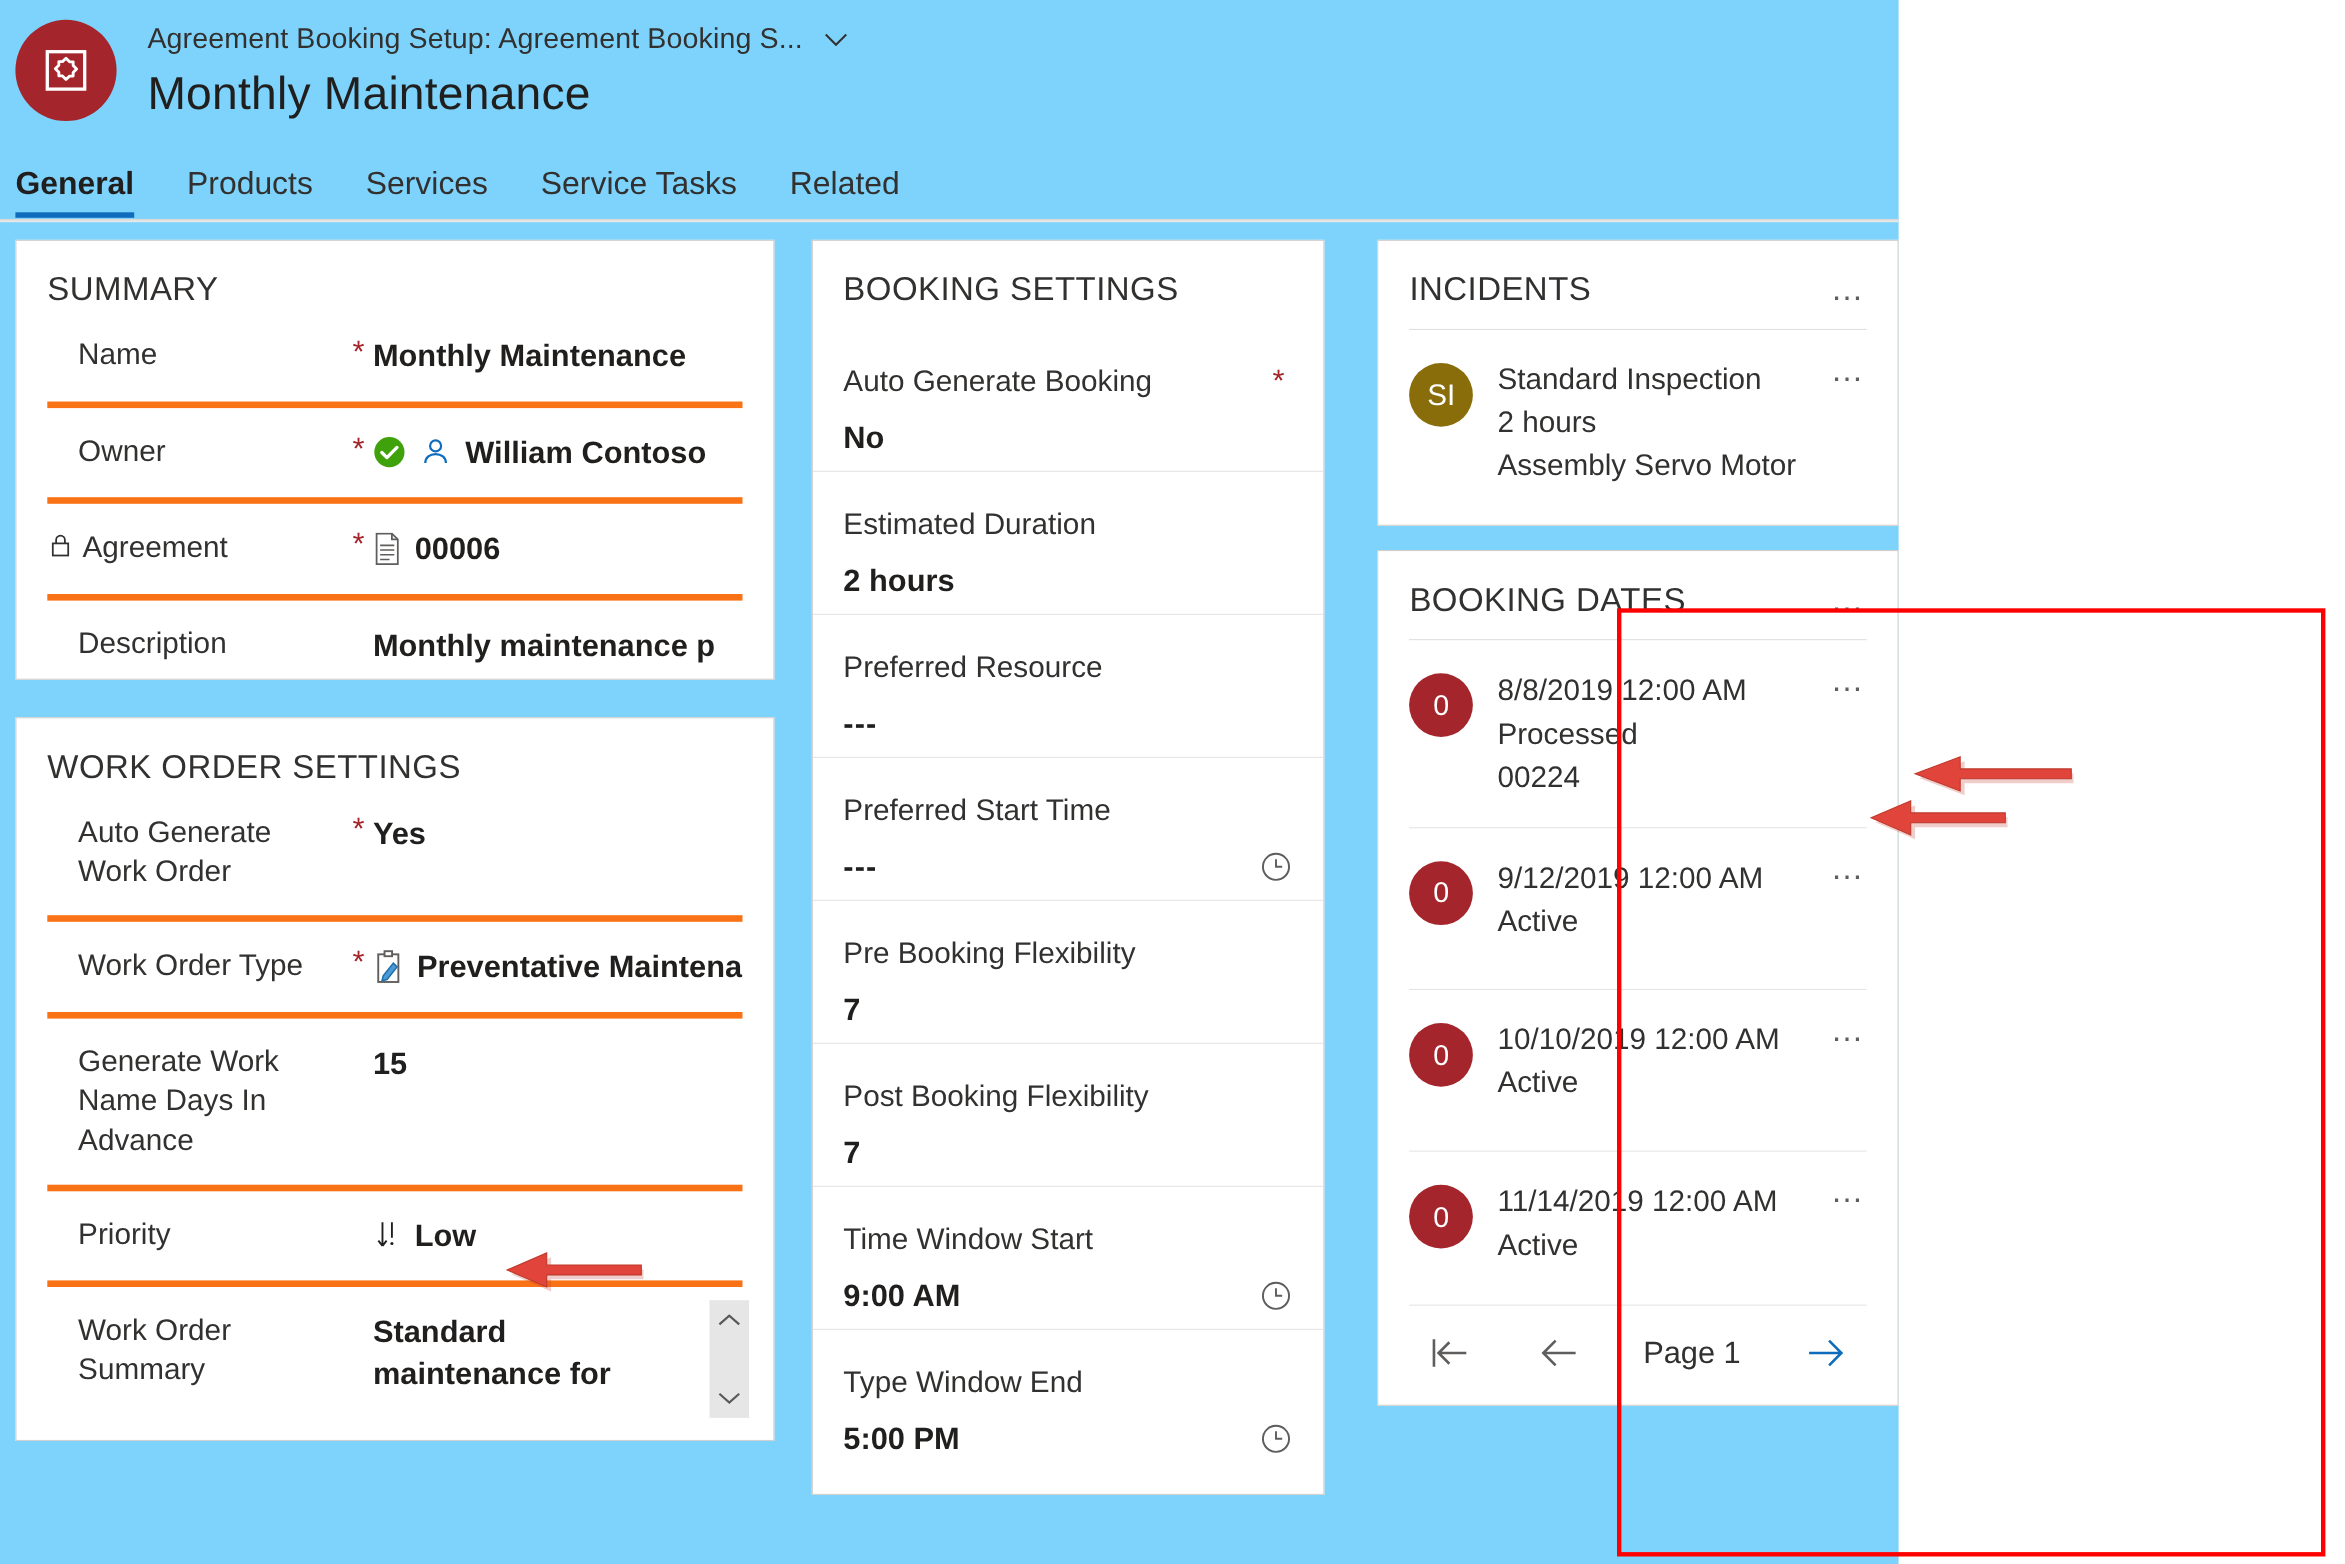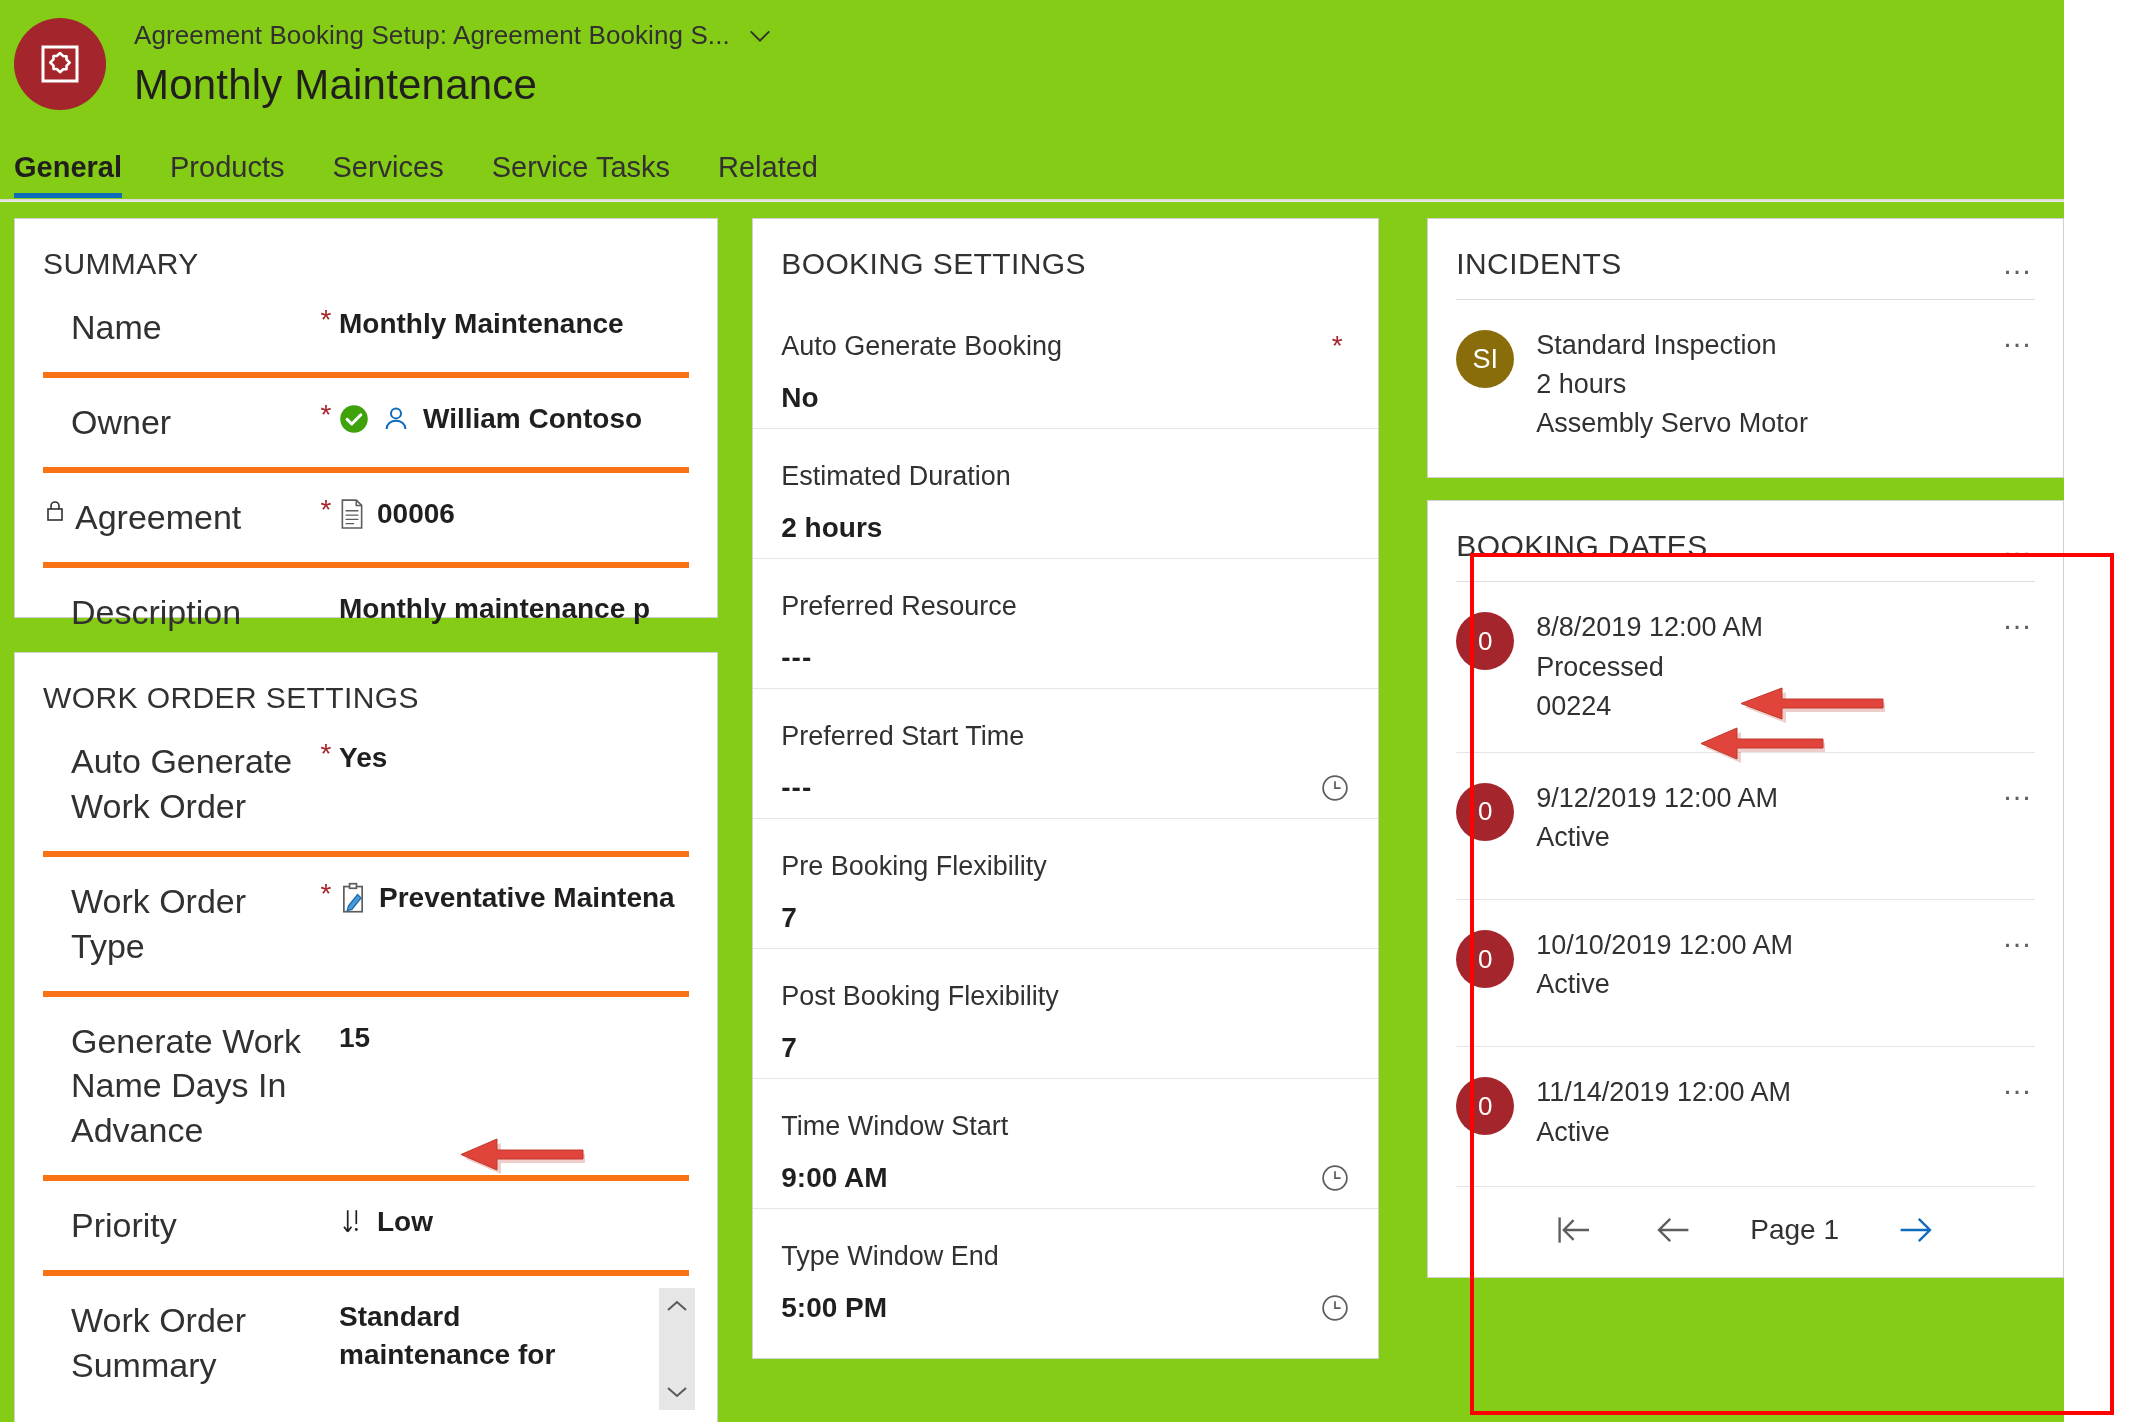--- a/index.html
+++ b/index.html
@@ -3,21 +3,21 @@
 <meta charset="utf-8">
 <style>
   * { box-sizing: border-box; }
   html, body {
     margin: 0; padding: 0;
     width: 2132px; height: 1422px;
     background: #ffffff;
     font-family: "Liberation Sans", sans-serif;
     overflow: hidden;
   }
-  .app { position: relative; width: 2064px; height: 1422px; background:#84cc16; }
+  .app { position: relative; width: 1726px; height: 1422px; background:#7dd3fc; }
 
   
   .header { display: flex; align-items: flex-start; padding: 14px 0 0 14px; height: 128px; }
   .avatar {
     width: 92px; height: 92px; border-radius: 50%;
     background: #a4262c;
     display: flex; align-items: center; justify-content: center;
     flex: 0 0 auto; margin-top: 4px;
   }
   .avatar svg { display:block; }
@@ -50,21 +50,21 @@
   .col-2 { width: 650px; margin-left: 34px; }
   .col-3 { width: 660px; margin-left: 48px; }
 
   .card { border: 1px solid #d2d0ce; background:#fff; padding: 0 0 8px 0; margin-bottom: 34px; position: relative; }
   .card-title { font-size: 30px; color: #323130; padding: 28px 0 18px 28px; letter-spacing: .4px; }
   .card-title.with-menu { display:flex; align-items:center; justify-content: space-between; padding-right: 28px; }
 
   
   .field { display: flex; align-items: flex-start; border-top: 6px solid #f97316; padding: 22px 0 22px 0; margin: 0 28px; position: relative; }
   .field.first { border-top: none; padding-top: 6px; }
-  .f-label { width: 270px; flex: 0 0 270px; font-size: 34px; color: #323130; line-height: 1.32; display:flex; align-items:flex-start; gap:8px; padding-left: 28px;}
+  .f-label { width: 270px; flex: 0 0 270px; font-size: 27px; color: #323130; line-height: 1.32; display:flex; align-items:flex-start; gap:8px; padding-left: 28px;}
   .f-label.locked { padding-left: 0; }
   .req { color: #a4262c; font-size: 28px; width: 26px; flex:0 0 26px; text-align:center; line-height: 1.1; }
   .f-value { flex: 1; font-size: 28px; color: #201f1e; font-weight: bold; line-height: 1.34; overflow: hidden; white-space: nowrap; }
   .f-value.wrap { white-space: normal; }
   .f-value.multi { display:flex; align-items:center; gap: 12px; }
   .lock-icon { width: 24px; height: 26px; flex:0 0 24px; margin-top: 3px; }
   .status-ok { width: 30px; height: 30px; flex: 0 0 30px; }
   .person-icon { width: 30px; height: 30px; flex: 0 0 30px; }
   .doc-icon { width: 26px; height: 30px; flex: 0 0 26px; }
   .clip-icon { width: 28px; height: 32px; flex: 0 0 28px; }

